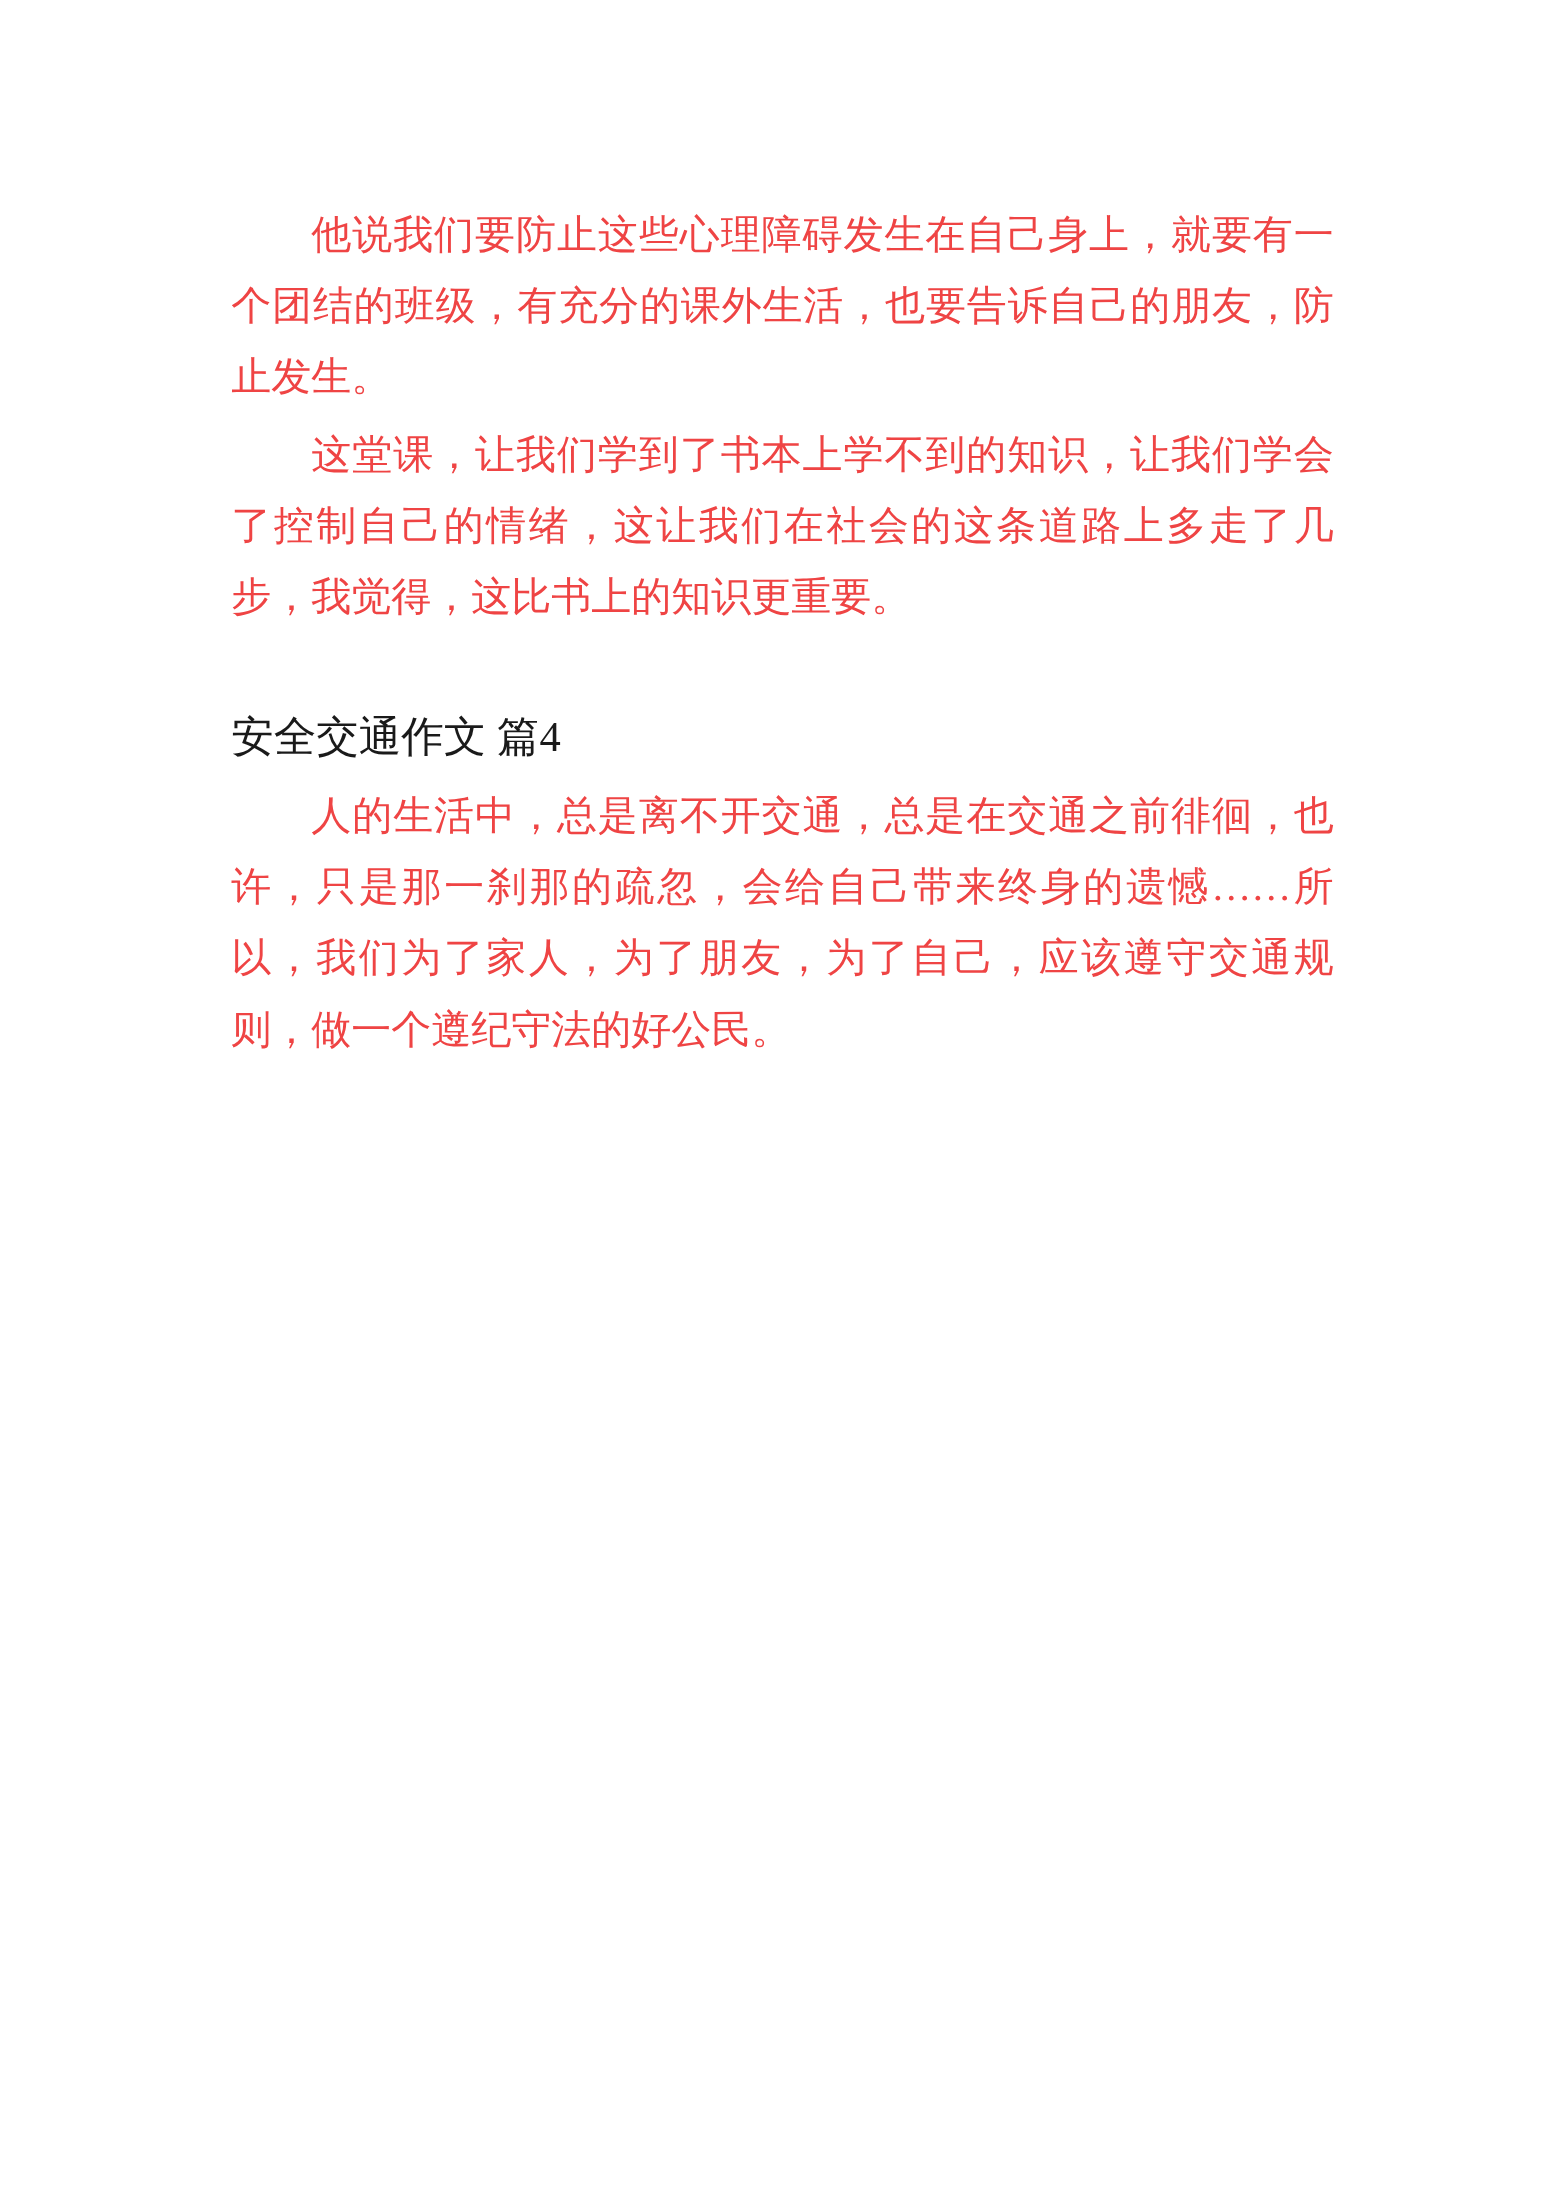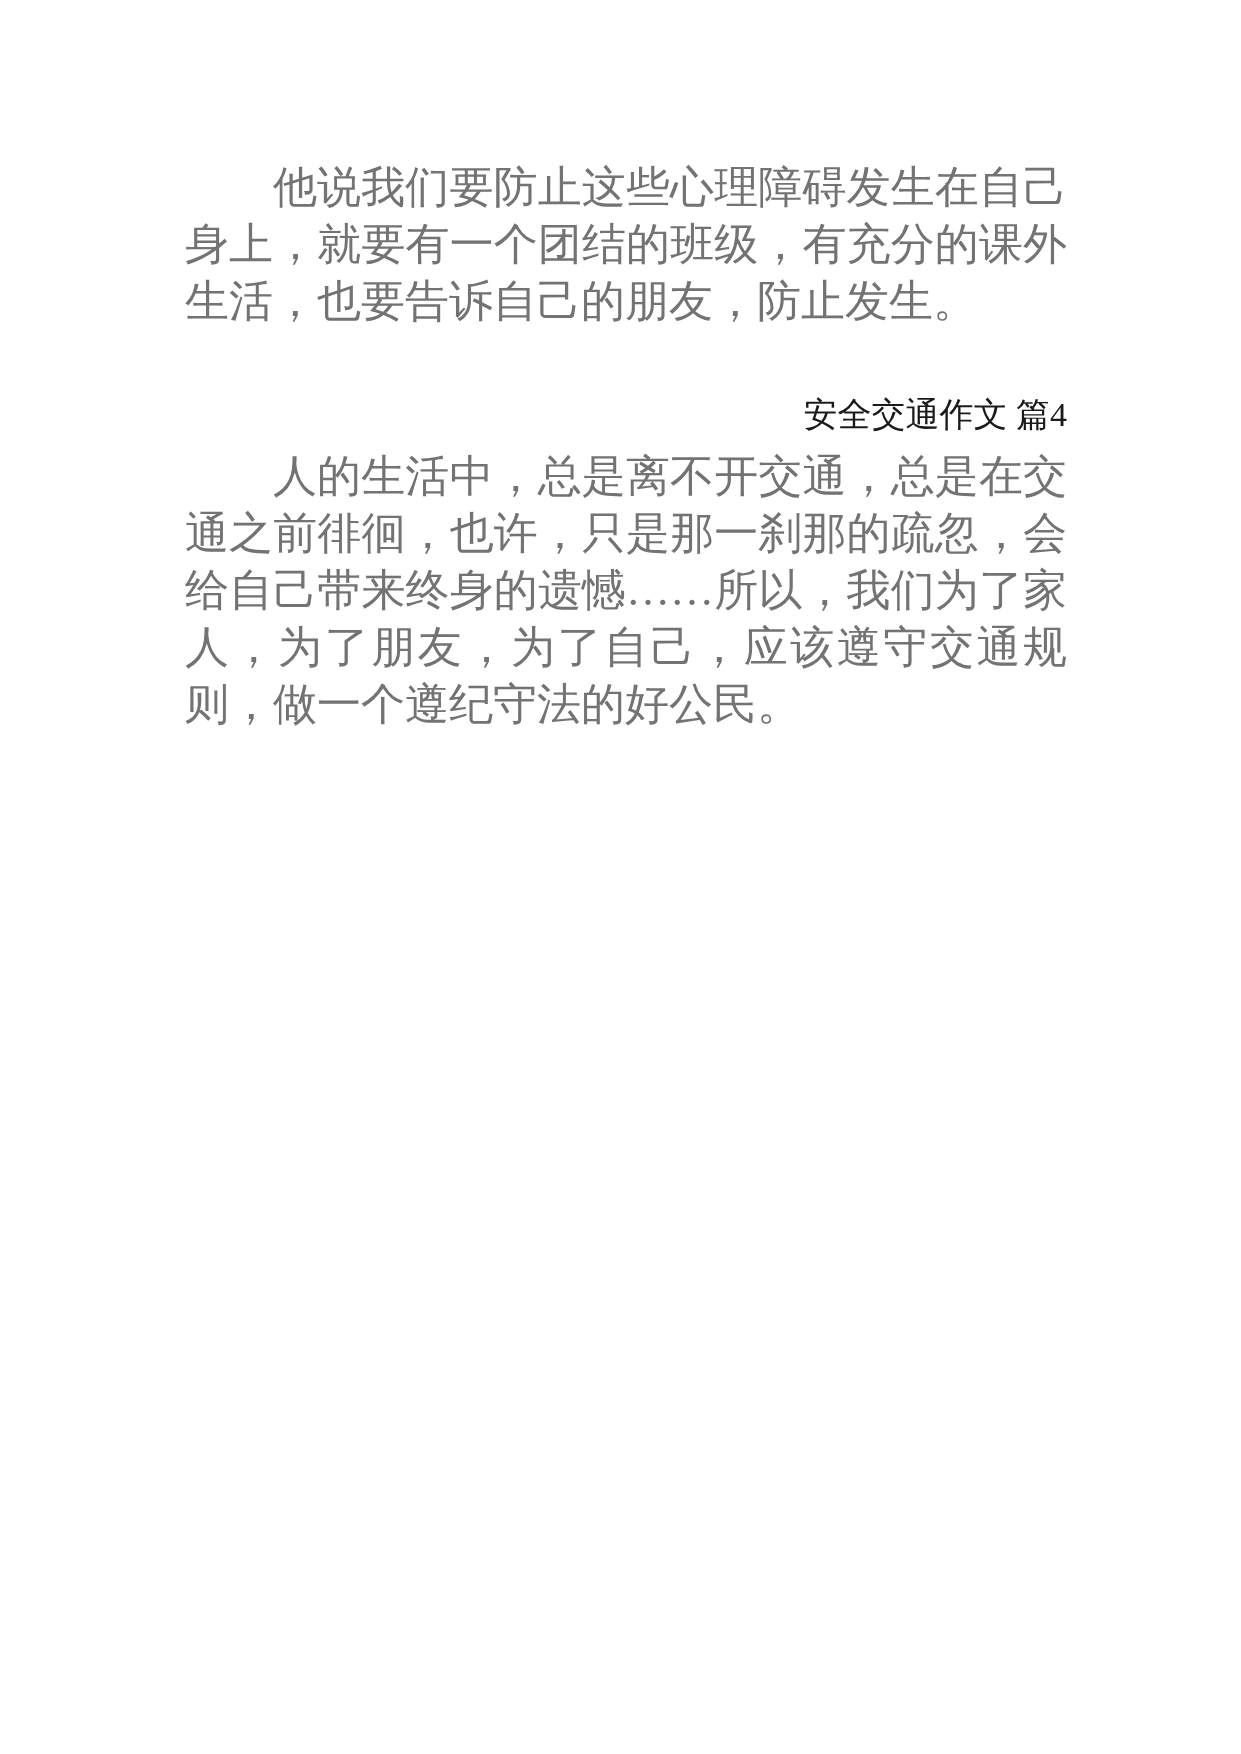--- a/index.html
+++ b/index.html
@@ -23,42 +23,43 @@
     background: #ffffff;
   }
   .content {
     position: absolute;
     top: 159px;
     left: 185px;
     width: 882px;
   }
   .content p {
     margin: 0 0 5px 0;
-    font-size: 44px;
+    font-size: 32px;
     line-height: 57px;
-    color: #737373;
+    color: #ef4444;
     text-indent: 2em;
     text-align: justify;
     text-justify: inter-character;
     font-weight: 400;
     letter-spacing: 0;
     word-break: normal;
   }
   .section-heading {
     margin: 56px 0 5px 0;
     font-size: 34px;
     line-height: 57px;
     color: #1a1a1a;
     font-weight: 400;
     text-indent: 0;
-    text-align: right;
+    text-align: left;
   }
 </style>
 </head>
 <body>
 
 <div class="page">
   <div class="content">
     <p>他说我们要防止这些心理障碍发生在自己身上，就要有一个团结的班级，有充分的课外生活，也要告诉自己的朋友，防止发生。</p>
+    <p>这堂课，让我们学到了书本上学不到的知识，让我们学会了控制自己的情绪，这让我们在社会的这条道路上多走了几步，我觉得，这比书上的知识更重要。</p>
     <h2 class="section-heading">安全交通作文 篇4</h2>
     <p>人的生活中，总是离不开交通，总是在交通之前徘徊，也许，只是那一刹那的疏忽，会给自己带来终身的遗憾……所以，我们为了家人，为了朋友，为了自己，应该遵守交通规则，做一个遵纪守法的好公民。</p>
   </div>
 </div>
 
 </body></html>

